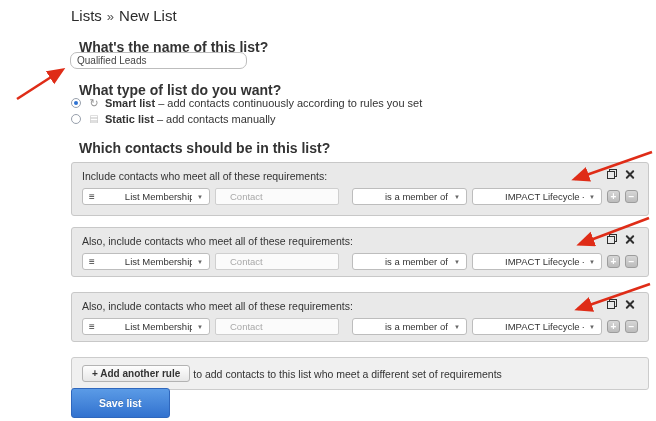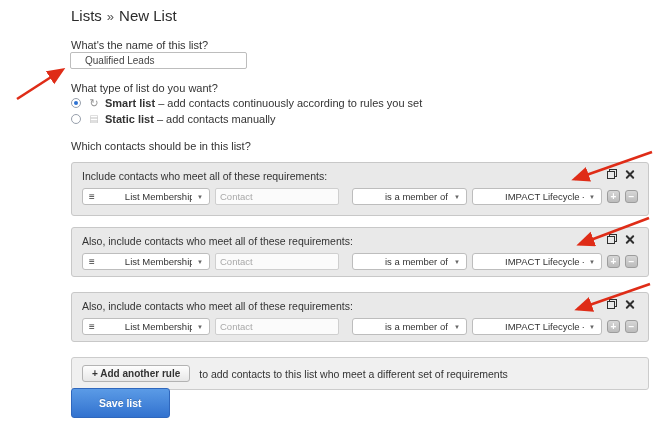--- a/index.html
+++ b/index.html
@@ -5,25 +5,25 @@
   * { margin:0; padding:0; box-sizing:border-box; }
   html,body { width:656px; height:421px; background:#ffffff; overflow:hidden;
               font-family:"Liberation Sans","DejaVu Sans",sans-serif; }
   .abs { position:absolute; }
 
   
   .breadcrumb { left:71px; top:7px; font-size:15px; color:#2b2b2b; }
   .breadcrumb .sep { color:#555; margin:0 5px; font-size:13px; }
 
   
-  .q-label { left:71px; font-size:11px; font-weight:normal; color:#333; }
+  .q-label { left:79px; font-size:14px; font-weight:bold; color:#333; }
 
   
   .name-input { left:70px; top:52px; width:177px; height:17px; border:1px solid #bdbdbd;
-                border-radius:2px; font-size:10px; color:#444; padding:0 14px;
+                border-radius:7px; font-size:10px; color:#444; padding:0 6px;
                 font-family:inherit; background:#fff; }
 
   
   .radio-row { left:71px; display:flex; align-items:center; font-size:11px; color:#333; cursor:pointer; }
   .radio { width:10px; height:10px; border:1px solid #98a0ac; border-radius:50%;
            background:#fff; position:relative; flex:0 0 auto; }
   .radio.checked::after { content:""; position:absolute; left:2px; top:2px; width:4px; height:4px;
                           border-radius:50%; background:#2e72d2; }
   .type-icon { margin:0 5px 0 7px; width:12px; text-align:center; flex:0 0 auto; }
   .sync-glyph { color:#949494; font-size:11px; line-height:1; }
@@ -38,40 +38,40 @@
   .dd { background:#fff; border:1px solid #bdbdbd; border-radius:3px; height:17px;
         display:flex; align-items:center; padding:0 6px; font-size:9.5px; color:#333;
         cursor:pointer; }
   .dd .dd-text { flex:1 1 auto; white-space:nowrap; overflow:hidden;padding-left:26px; }
   .caret { font-size:6px; color:#666; margin-left:5px; flex:0 0 auto; }
   .dd-licon { font-size:10px; font-weight:bold; color:#333; margin-right:4px; flex:0 0 auto; line-height:1; }
   .field-dd { width:128px; }
   .op-dd { width:127px;margin-left:8px; }
   .val-dd { width:130px; }
   .contact-input { width:124px; height:17px; border:1px solid #cfcfcf; border-radius:2px;
-                   background:#fbfbfb; font-size:9.5px; color:#a9a9a9; padding:0 4px;
+                   background:#fbfbfb; font-size:9.5px; color:#a9a9a9; padding:0 14px;
                    font-family:inherit; }
   .contact-input::placeholder { color:#a9a9a9; opacity:1; }
   .sq-btn { width:13px; height:13px; border:1px solid #9d9d9d; border-radius:3px;
             background:linear-gradient(#d6d6d6,#bcbcbc); color:#fff; font-size:10px;
             line-height:10px; font-weight:bold; padding:0; cursor:pointer; flex:0 0 auto;
             font-family:inherit; }
   .panel-icons { position:absolute; top:6px; right:14px; display:flex; align-items:center; gap:8px; }
   .icon-copy { position:relative; width:10px; height:10px; display:inline-block; cursor:pointer; }
   .icon-copy::before { content:""; position:absolute; right:0; top:0; width:6px; height:6px; border:1px solid #2f2f2f; }
   .icon-copy::after  { content:""; position:absolute; left:0; bottom:0; width:6px; height:6px; border:1px solid #2f2f2f; background:#e9e9e9; }
   .icon-x { position:relative; width:9px; height:9px; display:inline-block; cursor:pointer; }
   .icon-x::before, .icon-x::after { content:""; position:absolute; left:4px; top:-1px; width:2px; height:11px; background:#2f2f2f; border-radius:1px; }
   .icon-x::before { transform:rotate(45deg); }
   .icon-x::after  { transform:rotate(-45deg); }
 
   
   .add-panel { left:71px; top:357px; width:578px; height:33px; background:#f0f0f0;
                border:1px solid #cccccc; border-radius:3px; display:flex; align-items:center;
-               padding:0 10px; gap:9px; }
+               padding:0 10px; gap:3px; }
   .add-btn { height:17px; padding:0 9px; font-size:10px; font-weight:600; color:#333;
              background:linear-gradient(#fdfdfd,#e7e7e7); border:1px solid #b3b3b3;
              border-radius:3px; cursor:pointer; font-family:inherit; }
   .add-desc { font-size:10.5px; color:#333; }
 
   
   .save-btn { left:71px; top:388px; height:30px; padding:0 27px; font-size:10.5px;
               font-weight:bold; color:#fff; background:linear-gradient(#5b9be6,#3272cf);
               border:1px solid #2f67bd; border-radius:3px; cursor:pointer;
               font-family:inherit; text-shadow:0 -1px 0 rgba(0,0,0,0.2); }

